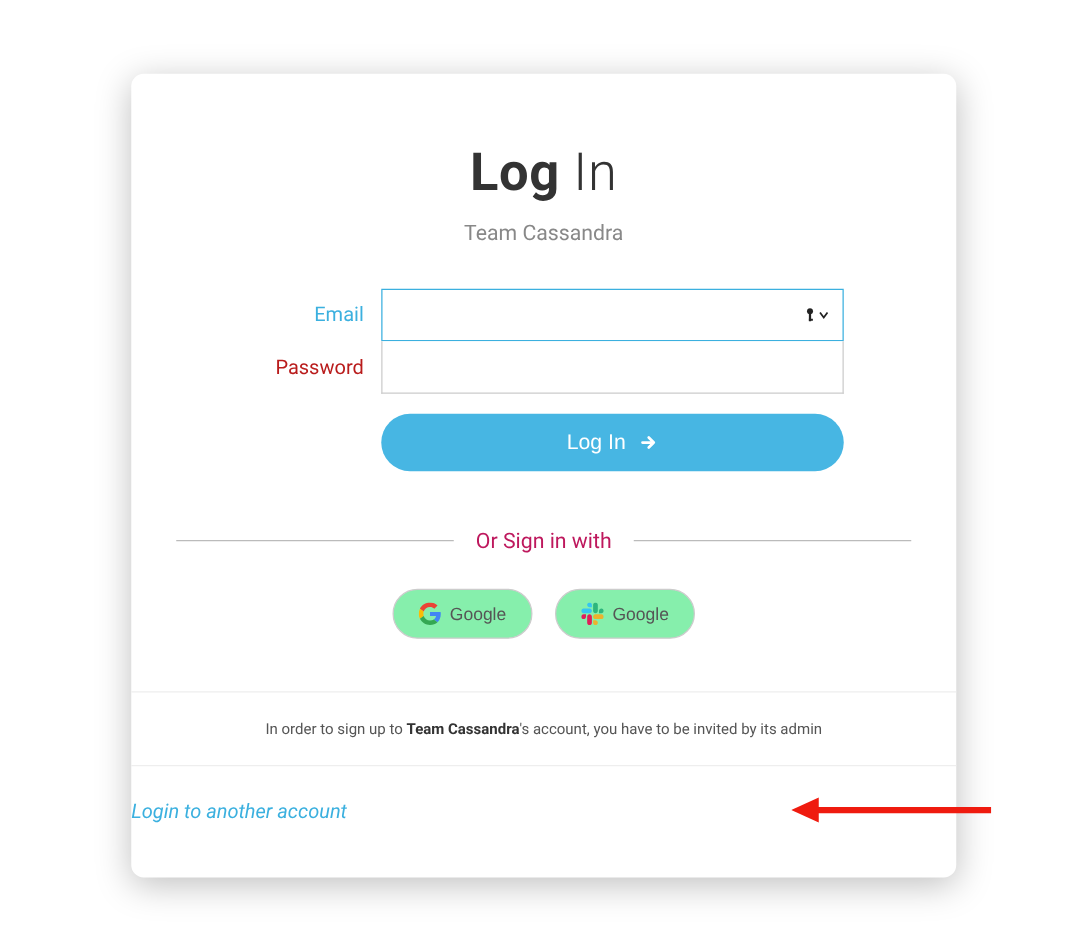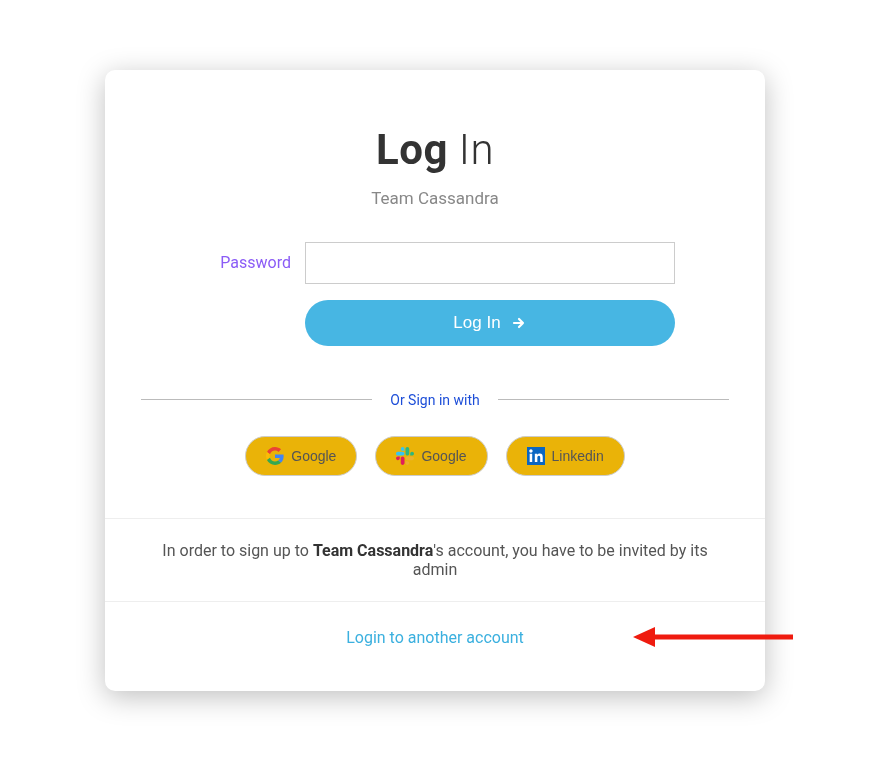--- a/index.html
+++ b/index.html
@@ -42,21 +42,21 @@
     .row {
       display: flex;
       align-items: center;
       margin-bottom: 0;
     }
     .label {
       width: 110px;
       text-align: right;
       font-size: 16px;
       padding-right: 14px;
-      color: #8b5cf6;
+      color: #b91c1c;
     }
     .label.active { color: #3bb0df; }
     .input-wrap {
       position: relative;
       flex: 1;
     }
     .input {
       width: 100%;
       height: 42px;
       border: 1px solid #ccc;
@@ -106,56 +106,57 @@
       align-items: center;
       margin: 46px 36px 0 36px;
     }
     .divider-line {
       flex: 1;
       height: 1px;
       background: #bbb;
     }
     .divider-text {
       padding: 0 18px;
-      color: #1d4ed8;
-      font-size: 14px;
+      color: #be185d;
+      font-size: 17px;
     }
     .social {
       display: flex;
       justify-content: center;
       gap: 18px;
       margin-top: 28px;
     }
     .social-btn {
       display: flex;
       align-items: center;
       gap: 7px;
       height: 40px;
       padding: 0 20px;
       border: 1px solid #ccc;
       border-radius: 20px;
-      background: #eab308;
+      background: #86efac;
       cursor: pointer;
       font-size: 14px;
       color: #555;
     }
     .invite-bar {
       border-top: 1px solid #eee;
       margin-top: 42px;
       padding: 22px 40px;
       text-align: center;
-      font-size: 16px;
+      font-size: 12px;
       color: #555;
     }
     .invite-bar strong { font-weight: 700; color: #333; }
     .footer {
       border-top: 1px solid #eee;
       padding-top: 26px;
-      text-align: center;
+      text-align: left;
       position: relative;
+      font-style: italic;
     }
     .footer a {
       color: #3bb0df;
       text-decoration: none;
       font-size: 16px;
     }
     .arrow-annot {
       position: absolute;
       left: 528px;
       top: 20px;
@@ -170,20 +171,36 @@
 <div class="card">
 
   <h1 class="title">
     <strong>Log</strong>
     <span>In</span>
   </h1>
 
   <div class="subtitle">Team Cassandra</div>
 
   <div class="form">
+    <div class="row">
+      <div class="label active">Email</div>
+      <div class="input-wrap">
+        <input class="input focused" type="text" value="" style="">
+        <span class="key-drop">
+          <svg width="10" height="12" viewBox="0 0 10 12">
+              <circle cx="5" cy="3" r="2.4" fill="#222"></circle>
+              <rect x="4.1" y="5" width="1.8" height="6" fill="#222"></rect>
+              <rect x="4.1" y="9" width="3.2" height="1.6" fill="#222"></rect>
+            </svg>
+          <svg width="8" height="8" viewBox="0 0 8 8">
+              <path d="M1 2 L4 6 L7 2" stroke="#222" stroke-width="1.4" fill="none"></path>
+            </svg>
+        </span>
+      </div>
+    </div>
     <div class="row">
       <div class="label">Password</div>
       <div class="input-wrap">
         <input class="input" type="password" value="" style="">
       </div>
     </div>
 
 
     <button class="login-btn">
       <span>Log In</span>
@@ -211,27 +228,20 @@
     </button>
     <button class="social-btn">
       <svg width="18" height="18" viewBox="0 0 122.8 122.8">
         <path fill="#E01E5A" d="M25.8 77.6c0 7.1-5.8 12.9-12.9 12.9S0 84.7 0 77.6s5.8-12.9 12.9-12.9h12.9v12.9zM32.3 77.6c0-7.1 5.8-12.9 12.9-12.9s12.9 5.8 12.9 12.9v32.3c0 7.1-5.8 12.9-12.9 12.9s-12.9-5.8-12.9-12.9V77.6z"></path>
         <path fill="#36C5F0" d="M45.2 25.8c-7.1 0-12.9-5.8-12.9-12.9S38.1 0 45.2 0s12.9 5.8 12.9 12.9v12.9H45.2zM45.2 32.3c7.1 0 12.9 5.8 12.9 12.9s-5.8 12.9-12.9 12.9H12.9C5.8 58.1 0 52.3 0 45.2s5.8-12.9 12.9-12.9h32.3z"></path>
         <path fill="#2EB67D" d="M97 45.2c0-7.1 5.8-12.9 12.9-12.9s12.9 5.8 12.9 12.9-5.8 12.9-12.9 12.9H97V45.2zM90.5 45.2c0 7.1-5.8 12.9-12.9 12.9s-12.9-5.8-12.9-12.9V12.9C64.7 5.8 70.5 0 77.6 0s12.9 5.8 12.9 12.9v32.3z"></path>
         <path fill="#ECB22E" d="M77.6 97c7.1 0 12.9 5.8 12.9 12.9s-5.8 12.9-12.9 12.9-12.9-5.8-12.9-12.9V97h12.9zM77.6 90.5c-7.1 0-12.9-5.8-12.9-12.9s5.8-12.9 12.9-12.9h32.3c7.1 0 12.9 5.8 12.9 12.9s-5.8 12.9-12.9 12.9H77.6z"></path>
       </svg>
       <span>Google</span>
     </button>
-    <button class="social-btn">
-      <svg width="18" height="18" viewBox="0 0 24 24">
-        <rect width="24" height="24" fill="#0A66C2"></rect>
-        <path fill="#fff" d="M6.94 20H3.56V9h3.38v11zM5.25 7.5C4.01 7.5 3 6.49 3 5.25S4.01 3 5.25 3 7.5 4.01 7.5 5.25 6.49 7.5 5.25 7.5zM21 20h-3.37v-5.35c0-1.28-.03-2.92-1.78-2.92-1.78 0-2.05 1.39-2.05 2.83V20h-3.37V9h3.24v1.5h.05c.45-.85 1.55-1.75 3.2-1.75 3.42 0 4.05 2.25 4.05 5.18V20z"></path>
-      </svg>
-      <span>Linkedin</span>
-    </button>
   </div>
 
   <div class="invite-bar">
     <span>In order to sign up to </span><strong>Team Cassandra</strong><span>'s account, you have to be invited by its admin</span>
   </div>
 
   <div class="footer">
     <a href="#">Login to another account</a>
     <svg class="arrow-annot" viewBox="0 0 160 30">
       <line x1="160" y1="15" x2="14" y2="15" stroke="#ef1b0f" stroke-width="5"></line>

